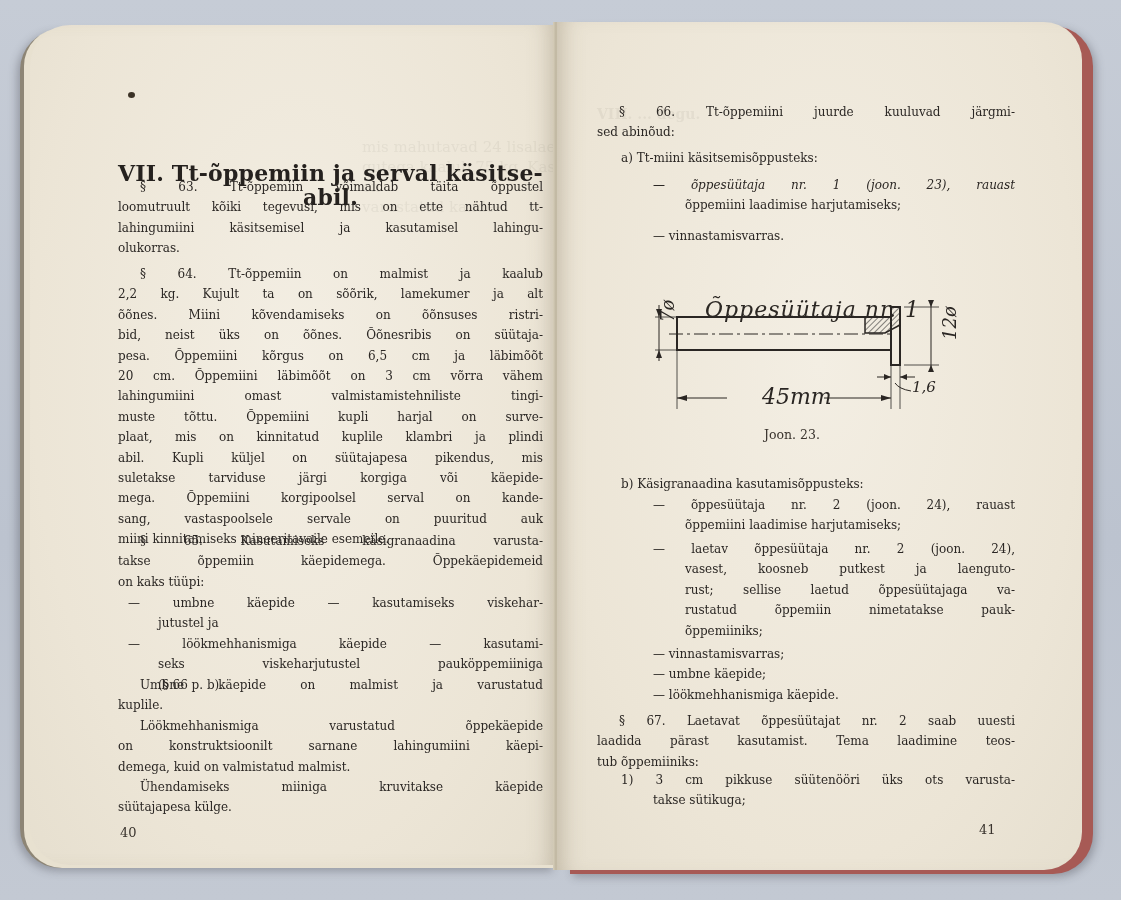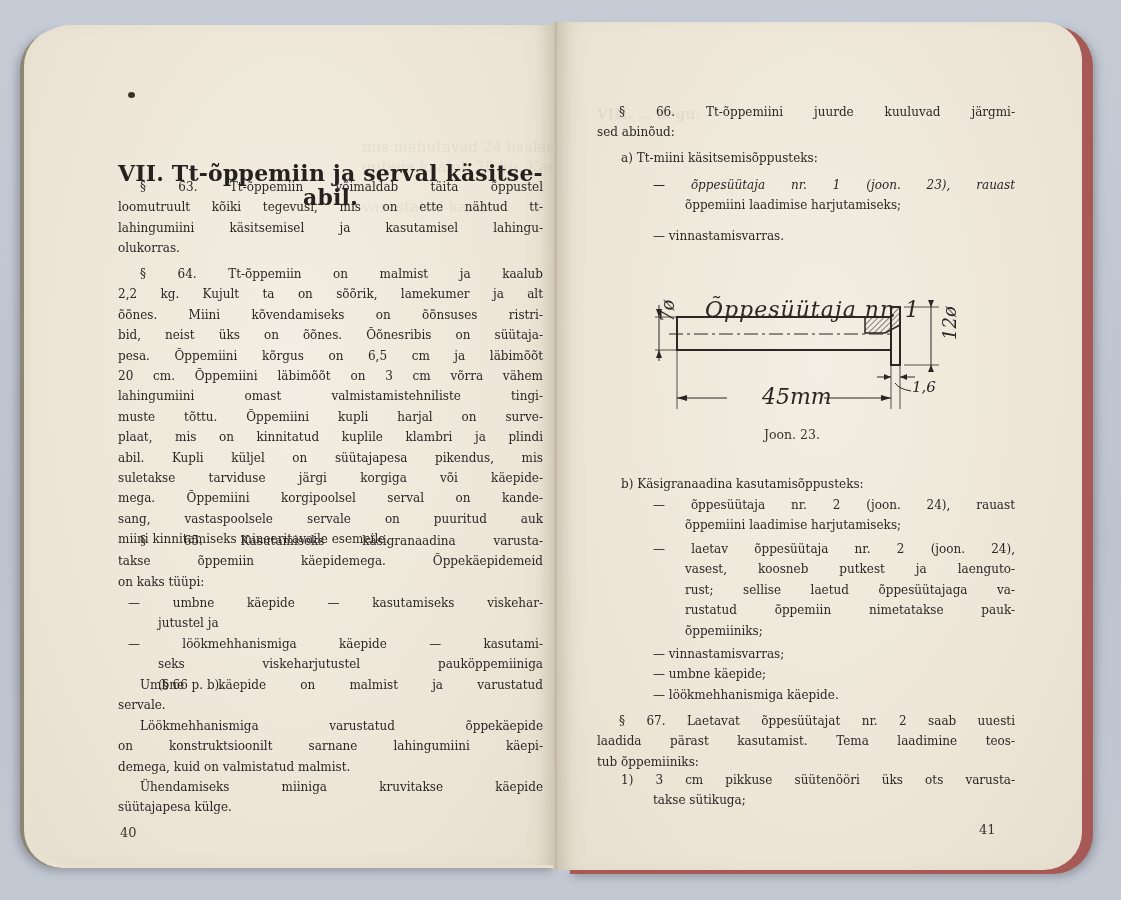--- a/index.html
+++ b/index.html
@@ -137,21 +137,21 @@
     <div class="para text" style="top:568px;">
       <span class="line" style="padding-left:10px;">— umbne käepide — kasutamiseks viskehar-</span>
       <span class="line last" style="padding-left:40px;">jutustel ja</span>
       <span class="line" style="padding-left:10px;">— löökmehhanismiga käepide — kasutami-</span>
       <span class="line" style="padding-left:40px;">seks viskeharjutustel pauköppemiiniga</span>
       <span class="line last" style="padding-left:40px;">(§ 66 p. b).</span>
     </div>
 
     <div class="para text" style="top:650px;">
       <span class="line ind">Umbne käepide on malmist ja varustatud</span>
-      <span class="line last">servale.</span>
+      <span class="line last">kuplile.</span>
     </div>
     <div class="para text" style="top:691px;">
       <span class="line ind">Löökmehhanismiga varustatud õppekäepide</span>
       <span class="line">on konstruktsioonilt sarnane lahingumiini käepi-</span>
       <span class="line last">demega, kuid on valmistatud malmist.</span>
     </div>
     <div class="para text" style="top:752px;">
       <span class="line ind">Ühendamiseks miiniga kruvitakse käepide</span>
       <span class="line last">süütajapesa külge.</span>
     </div>

